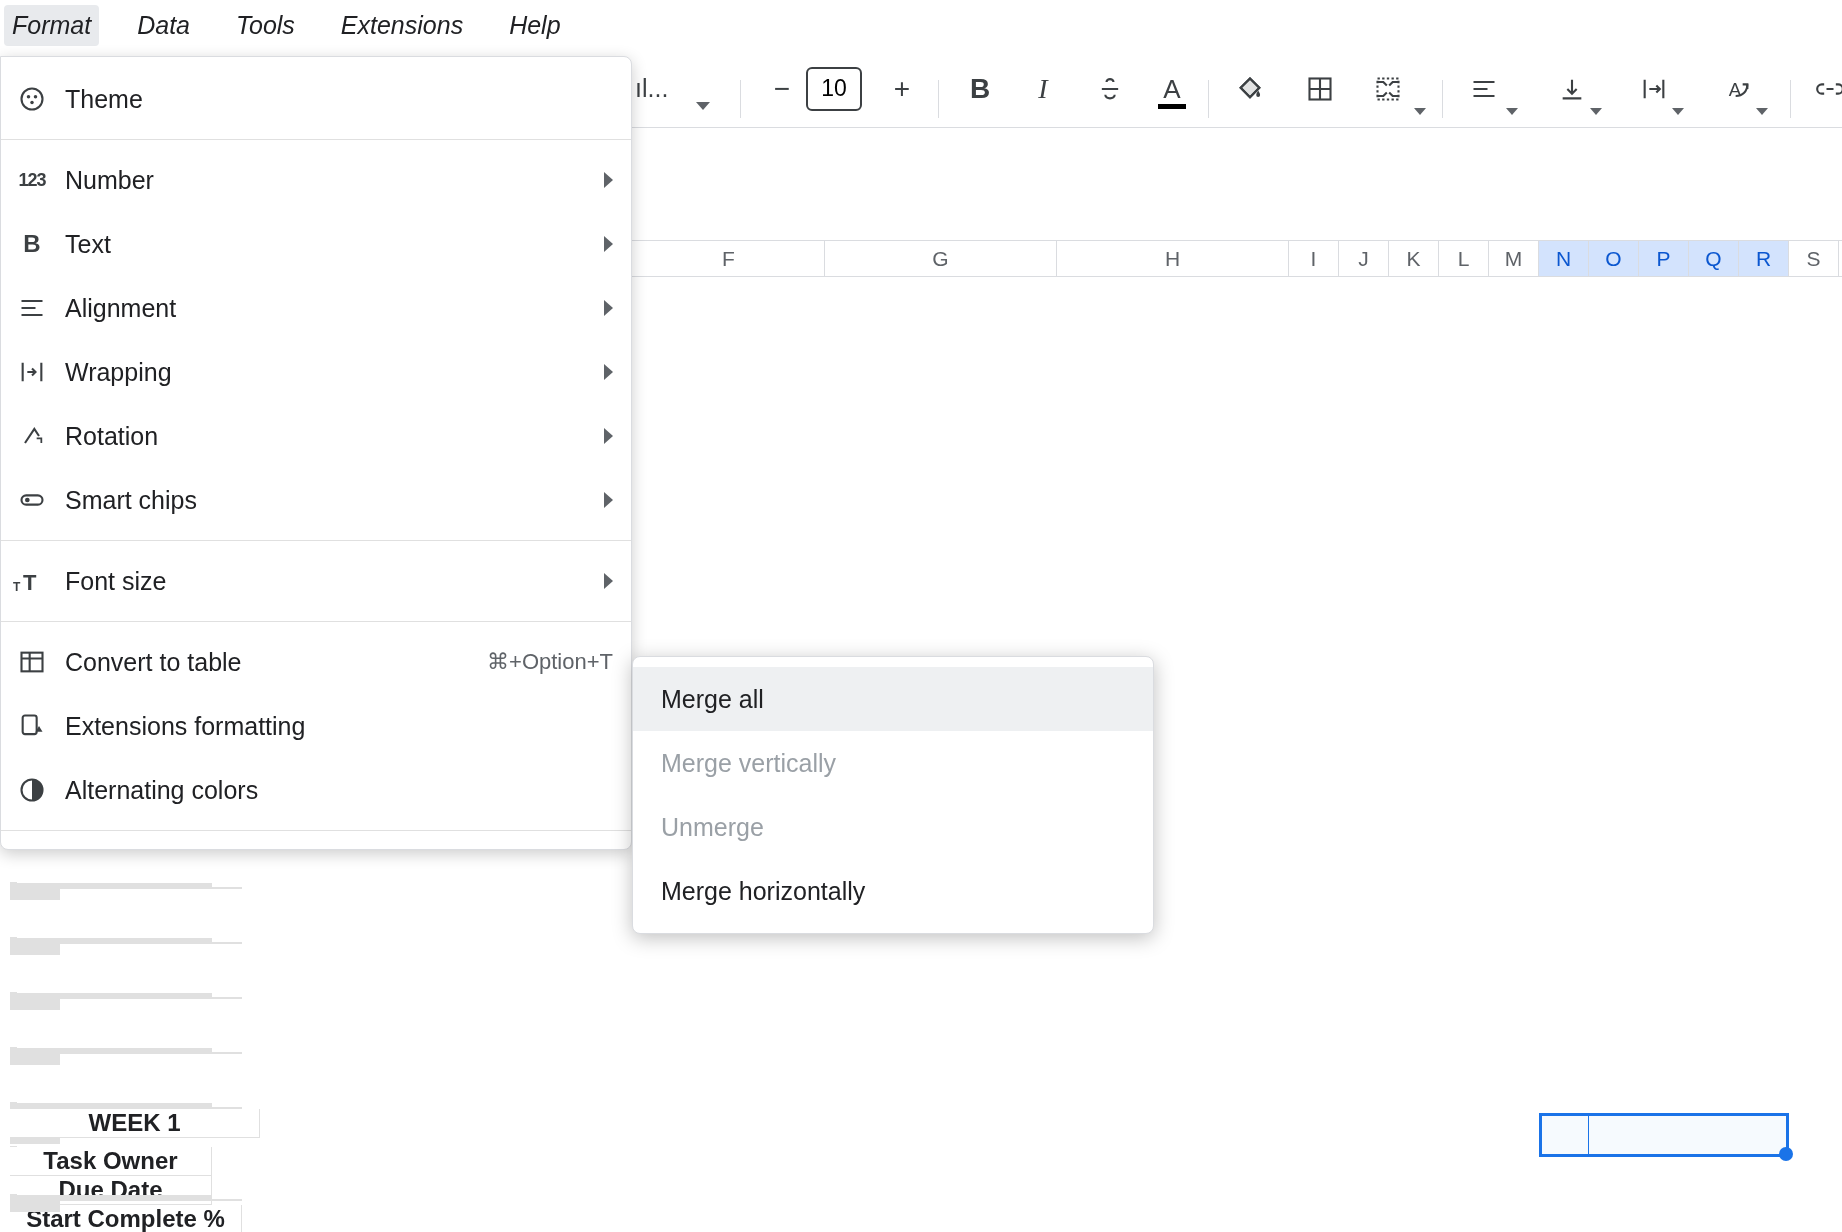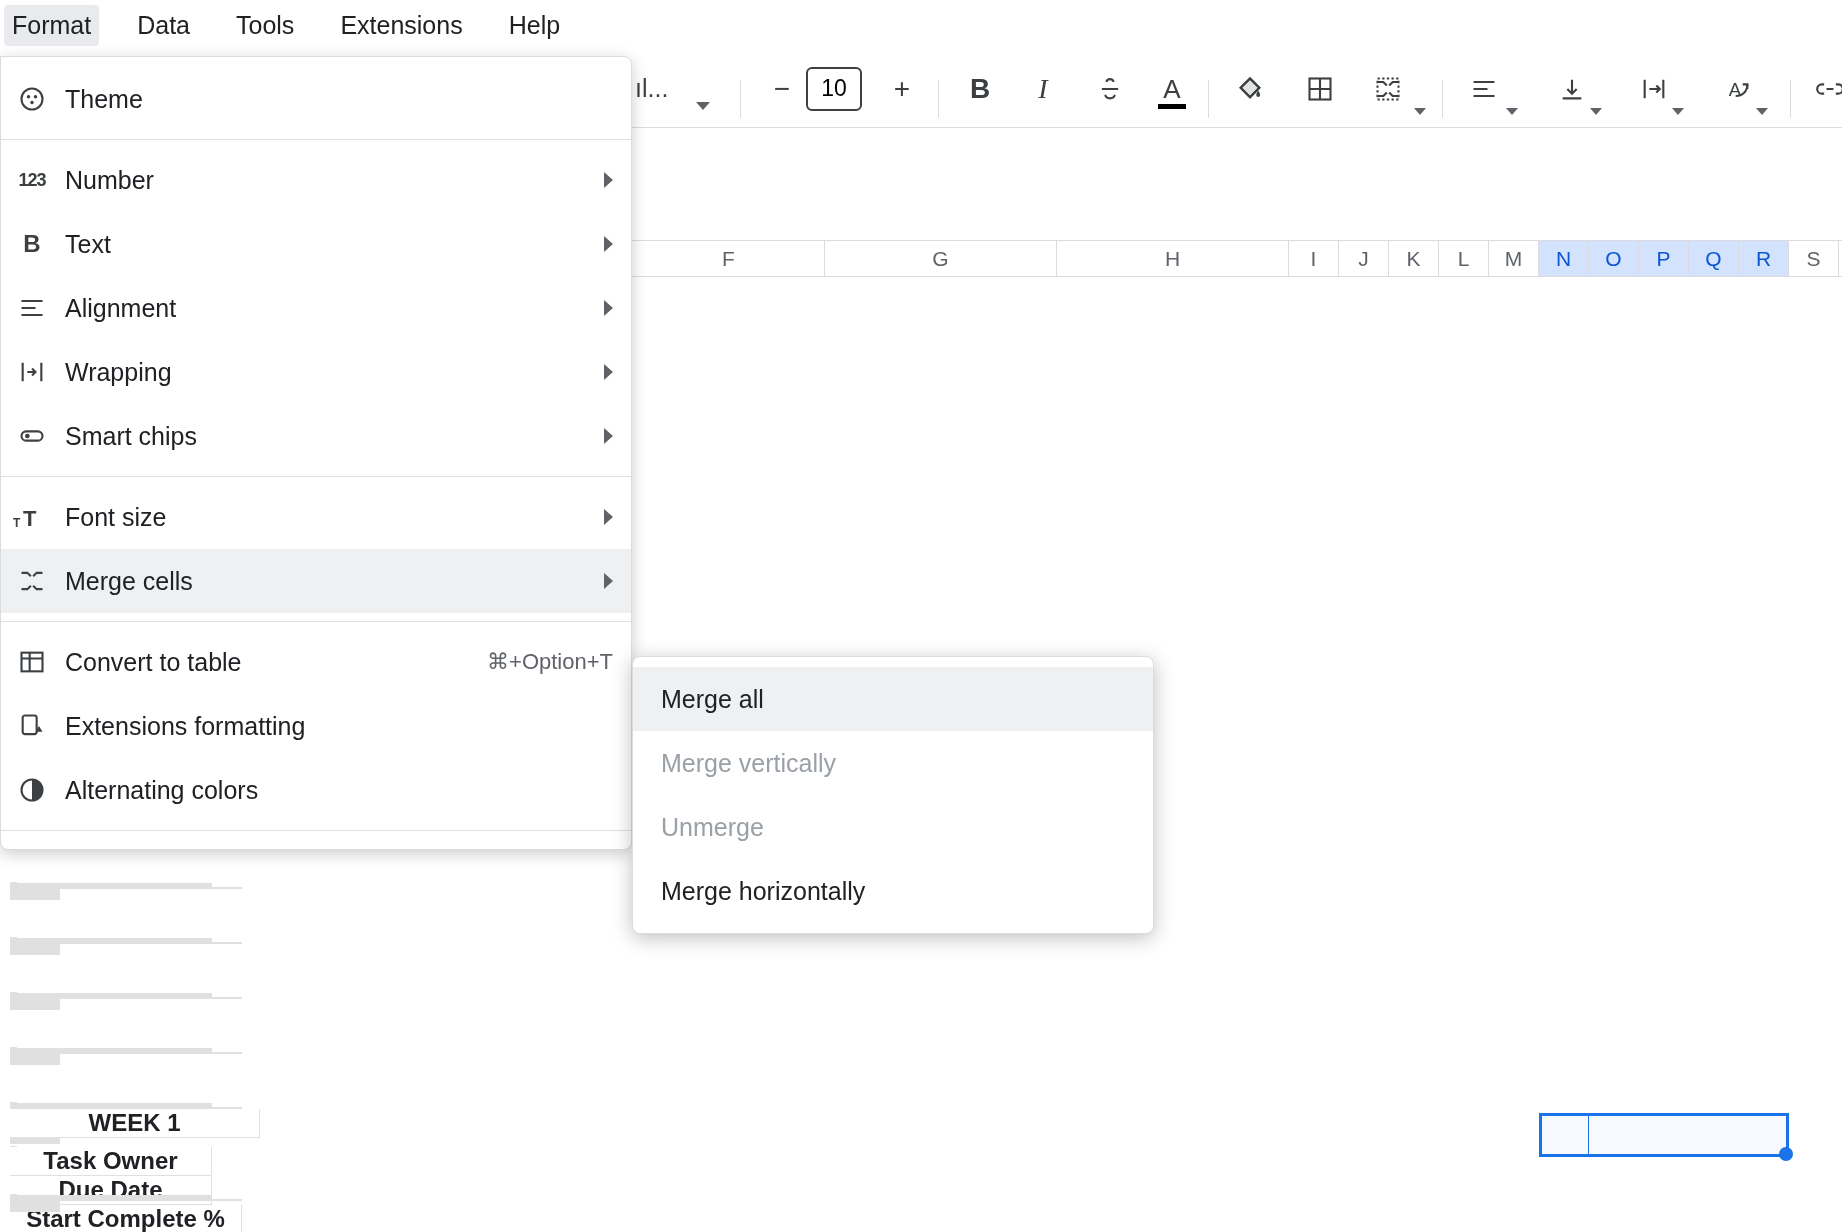--- a/index.html
+++ b/index.html
@@ -17,20 +17,21 @@
     }
     
     .menubar {
       display: flex;
       align-items: center;
       gap: 30px;
       padding: 8px 4px 8px 4px;
       font-size: 25px;
       color: #202124;
       height: 50px;
+      font-style: italic;
     }
     .menubar-item {
       padding: 6px 8px;
       border-radius: 4px;
       cursor: pointer;
     }
     .menubar-item.active {
       background: #e8eaed;
     }
     
@@ -379,43 +380,44 @@
           <path d="M4 4v16M20 4v16M8 12h6"></path>
           <path d="M12 9l3 3-3 3"></path>
         </svg>
     </span>
     <span>Wrapping</span>
     <span class="arrow"></span>
   </div>
   <div class="dd-row">
     <span class="ico">
       <svg class="svgicon" viewBox="0 0 24 24">
+          <path d="M6 18l8-12 4 6"></path>
+          <path d="M16 14l4 0 0 4" stroke-width="1.5"></path>
+        </svg>
+    </span>
+    <span>Rotation</span>
+    <span class="arrow"></span>
+  </div>
+  <div class="dd-row">
+    <span class="ico">
+      <svg class="svgicon" viewBox="0 0 24 24">
           <rect x="3" y="8" width="18" height="8" rx="4"></rect>
           <circle cx="8" cy="12" r="2" fill="#3c4043" stroke="none"></circle>
         </svg>
     </span>
     <span>Smart chips</span>
     <span class="arrow"></span>
   </div>
   <div class="dd-sep"></div>
   <div class="dd-row">
     <span class="ico" style="font-size:14px;font-weight:bold;position:relative;">
       <span style="font-size:12px;position:absolute;bottom:2px;left:-4px;">T</span>
       <span style="font-size:22px;position:absolute;bottom:0;left:6px;">T</span>
     </span>
     <span>Font size</span>
-    <span class="arrow"></span>
-  </div>
-  <div class="dd-row hover">
-    <span class="ico">
-      <svg class="svgicon" viewBox="0 0 24 24">
-          <path d="M3 5h5l3 3M21 5h-5l-3 3M3 19h5l3-3M21 19h-5l-3-3"></path>
-        </svg>
-    </span>
-    <span>Merge cells</span>
     <span class="arrow"></span>
   </div>
   <div class="dd-sep"></div>
   <div class="dd-row">
     <span class="ico">
       <svg class="svgicon" viewBox="0 0 24 24">
           <rect x="3" y="4" width="18" height="16"></rect>
           <path d="M3 9h18M10 4v16"></path>
         </svg>
     </span>

